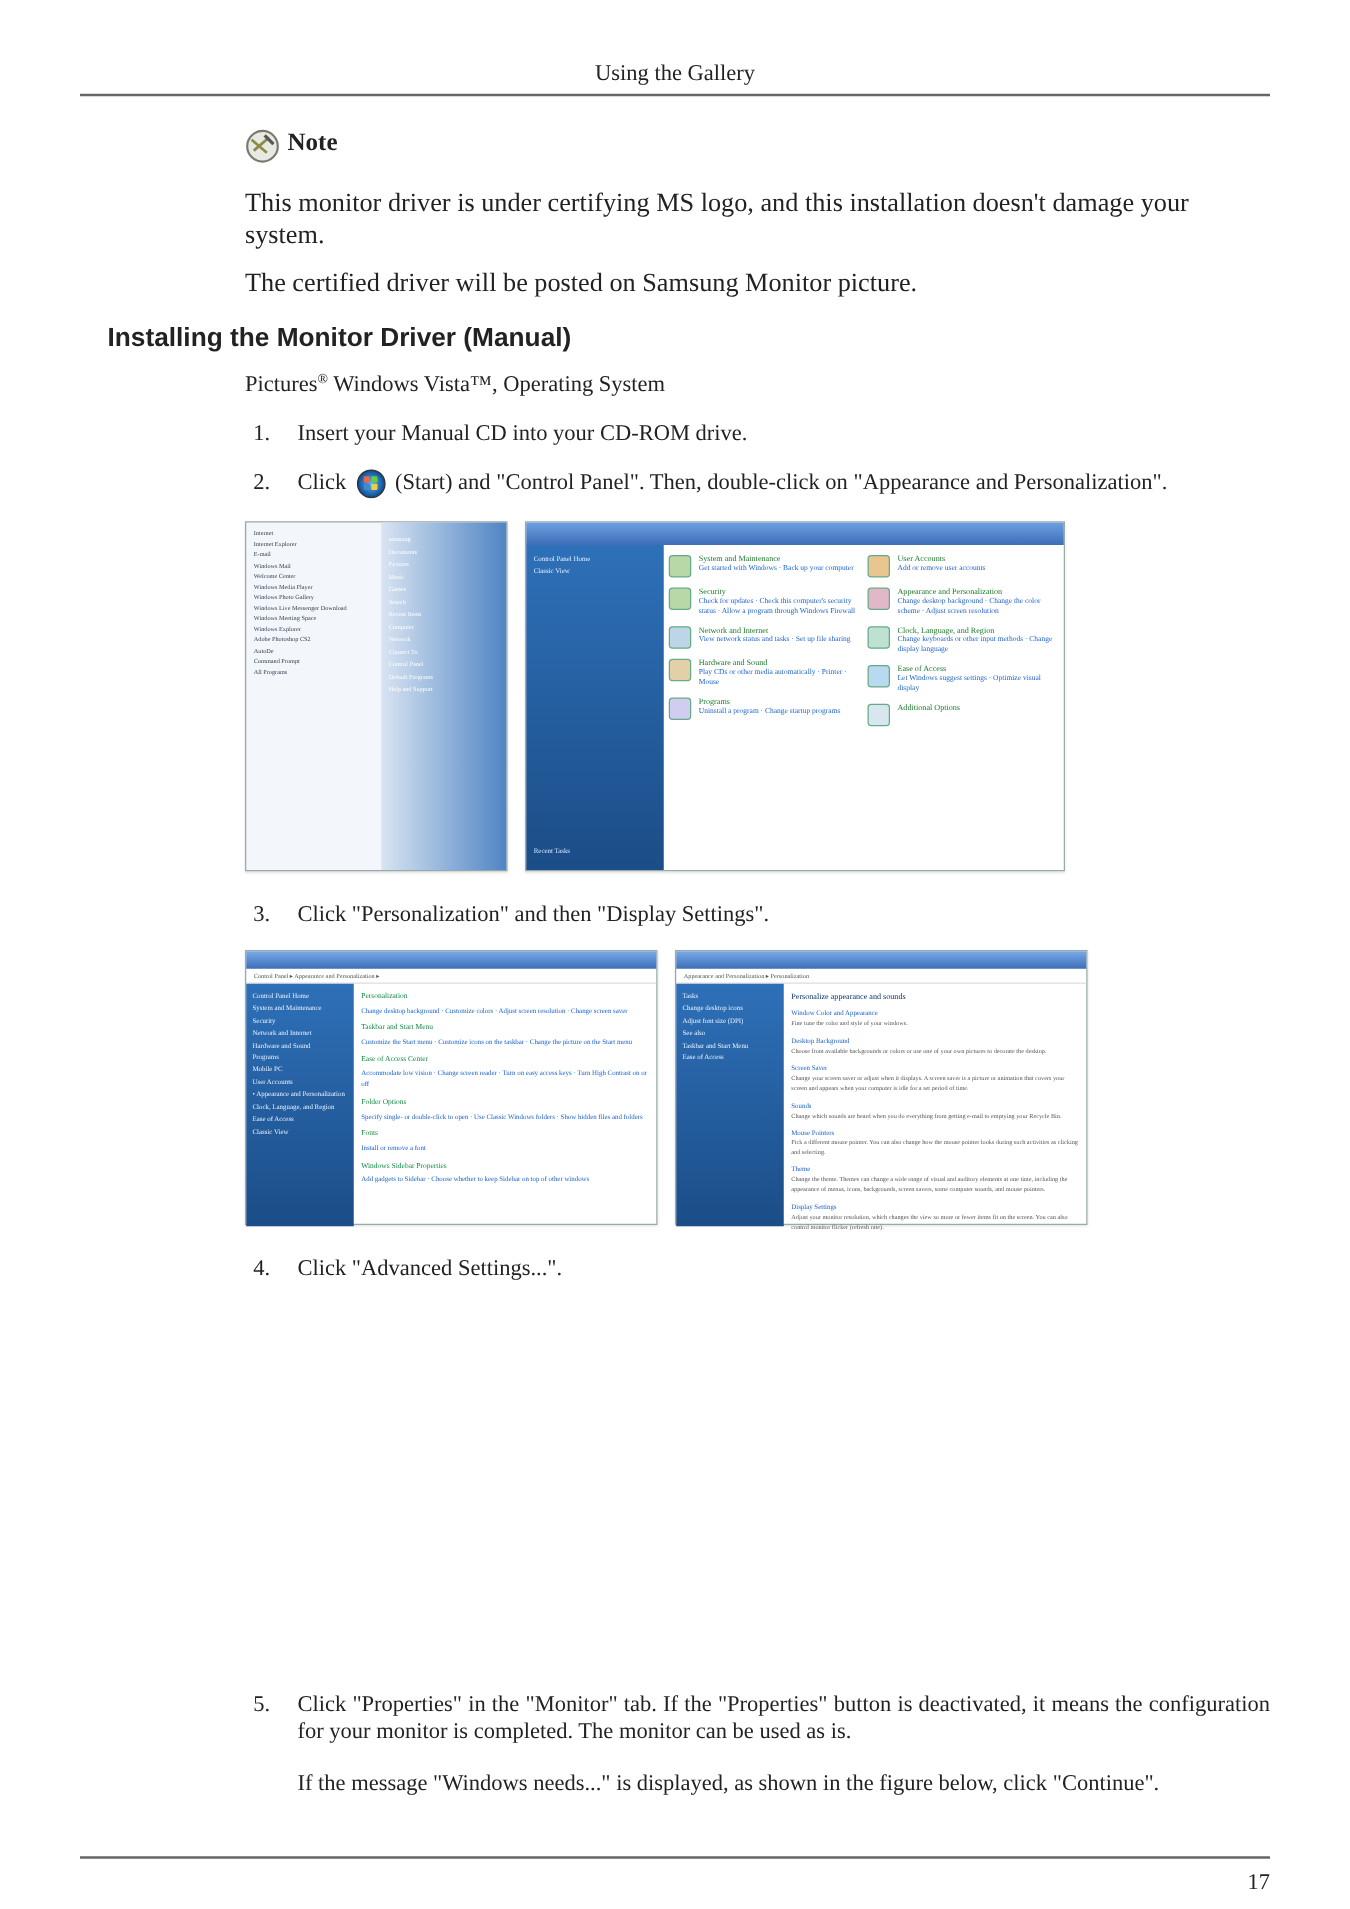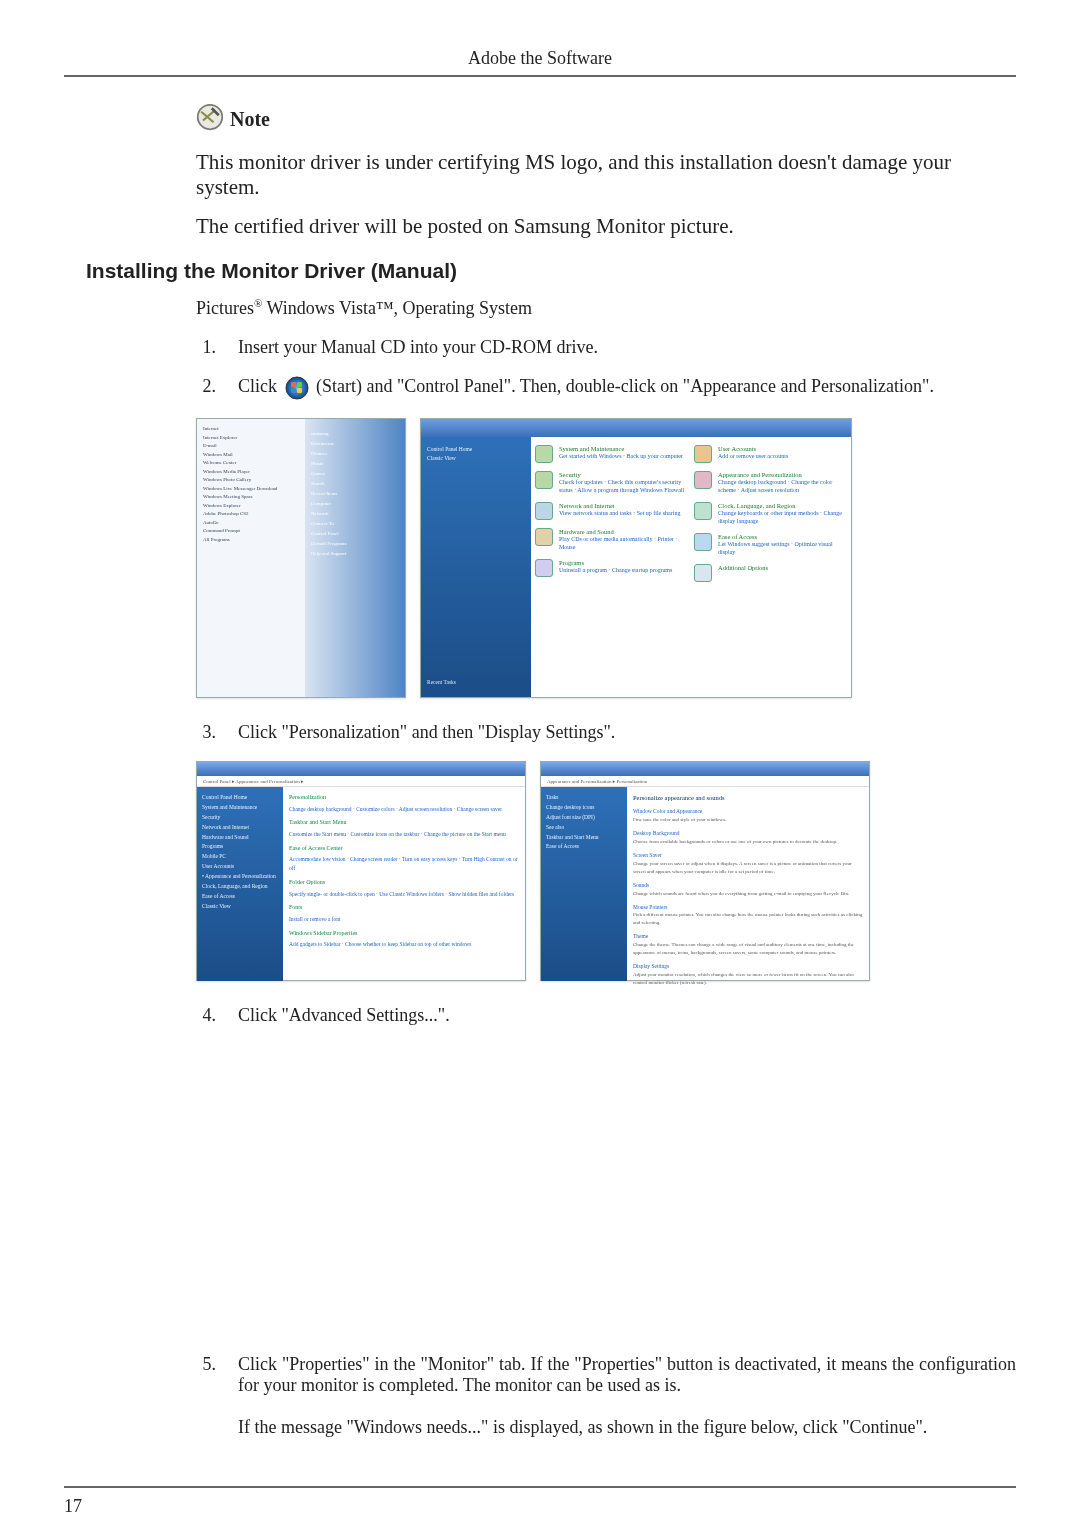--- a/index.html
+++ b/index.html
@@ -1,20 +1,20 @@
 <!DOCTYPE html>
 <html><head>
 <meta charset="utf-8">
 <style>
 *{margin:0;padding:0;box-sizing:border-box}
 body{font-family:"Times New Roman",serif;font-size:18px;color:#222;background:#fff;width:1080px;margin:0 auto;padding:48px 64px 32px}
 .running-head{text-align:center;font-size:18px;padding-bottom:6px}
 .top-hr{border:0;border-top:2px solid #666;margin-bottom:26px}
 .indent-col{padding-left:132px;padding-right:8px}
-.note-row{display:flex;align-items:center;gap:6px;margin-top:14px;margin-bottom:14px}
+.note-row{display:flex;align-items:flex-start;gap:6px;margin-top:14px;margin-bottom:14px}
 .note-icon{display:inline-block}
 .note-icon svg{width:28px;height:28px}
 .note-label{font-weight:bold;font-size:20px}
 .para{font-size:21px;margin-bottom:14px}
 .h3{font-family:Arial,Helvetica,sans-serif;font-weight:bold;font-size:21px;margin-top:20px;margin-bottom:14px;padding-left:22px}
 .os-line{padding-left:132px;margin-bottom:18px;font-size:18px}
 .os-line sup{font-size:11px}
 .steps{list-style:none;padding-left:132px}
 .steps li{display:flex;gap:22px;margin-bottom:18px;align-items:flex-start}
 .steps .num{width:20px;text-align:right;font-size:18px}
@@ -52,26 +52,26 @@
 .fig2{width:330px;height:220px;background:#fff;font-size:5.5px;color:#0b4e9e}
 .fig2 .topbar{height:14px;background:linear-gradient(#7aa9e6,#3c6fb8)}
 .fig2 .crumb{font-size:5px;color:#555;padding:2px 6px;border-bottom:1px solid #ddd}
 .fig2 .side{width:86px;background:linear-gradient(180deg,#2e70b8,#1b4d87);color:#e6f1ff;padding:6px 5px;line-height:1.8}
 .fig2 .body{display:flex;height:calc(100% - 24px)}
 .fig2 .main{flex:1;padding:6px 6px;line-height:1.6}
 .fig2 .main .h{color:#184;font-size:6px;margin-bottom:2px}
 .fig2 .main .lk{color:#1b62c9}
 .fig2 .main .blk{margin-bottom:5px}
 .fig2 .main .desc{color:#555;font-size:5px}
-.page-foot{text-align:left;font-size:18px;border-top:2px solid #666;margin-top:48px;padding-top:8px}
+.page-foot{text-align:right;font-size:18px;border-top:2px solid #666;margin-top:48px;padding-top:8px}
 </style>
 </head>
 <body>
 
-<div class="running-head">Adobe the Software</div>
+<div class="running-head">Using the Gallery</div>
 <hr class="top-hr">
 
 <div class="indent-col">
   <div class="note-row">
     <span class="note-icon">
       <svg viewBox="0 0 32 32">
           <circle cx="16" cy="16" r="14" fill="#e9e9e3" stroke="#7a7a70" stroke-width="2"></circle>
           <path d="M6 10 L20 22 M8 20 L22 8" stroke="#8b8b4a" stroke-width="2.5" fill="none"></path>
           <path d="M18 6 L26 14" stroke="#555" stroke-width="3"></path>
         </svg>

